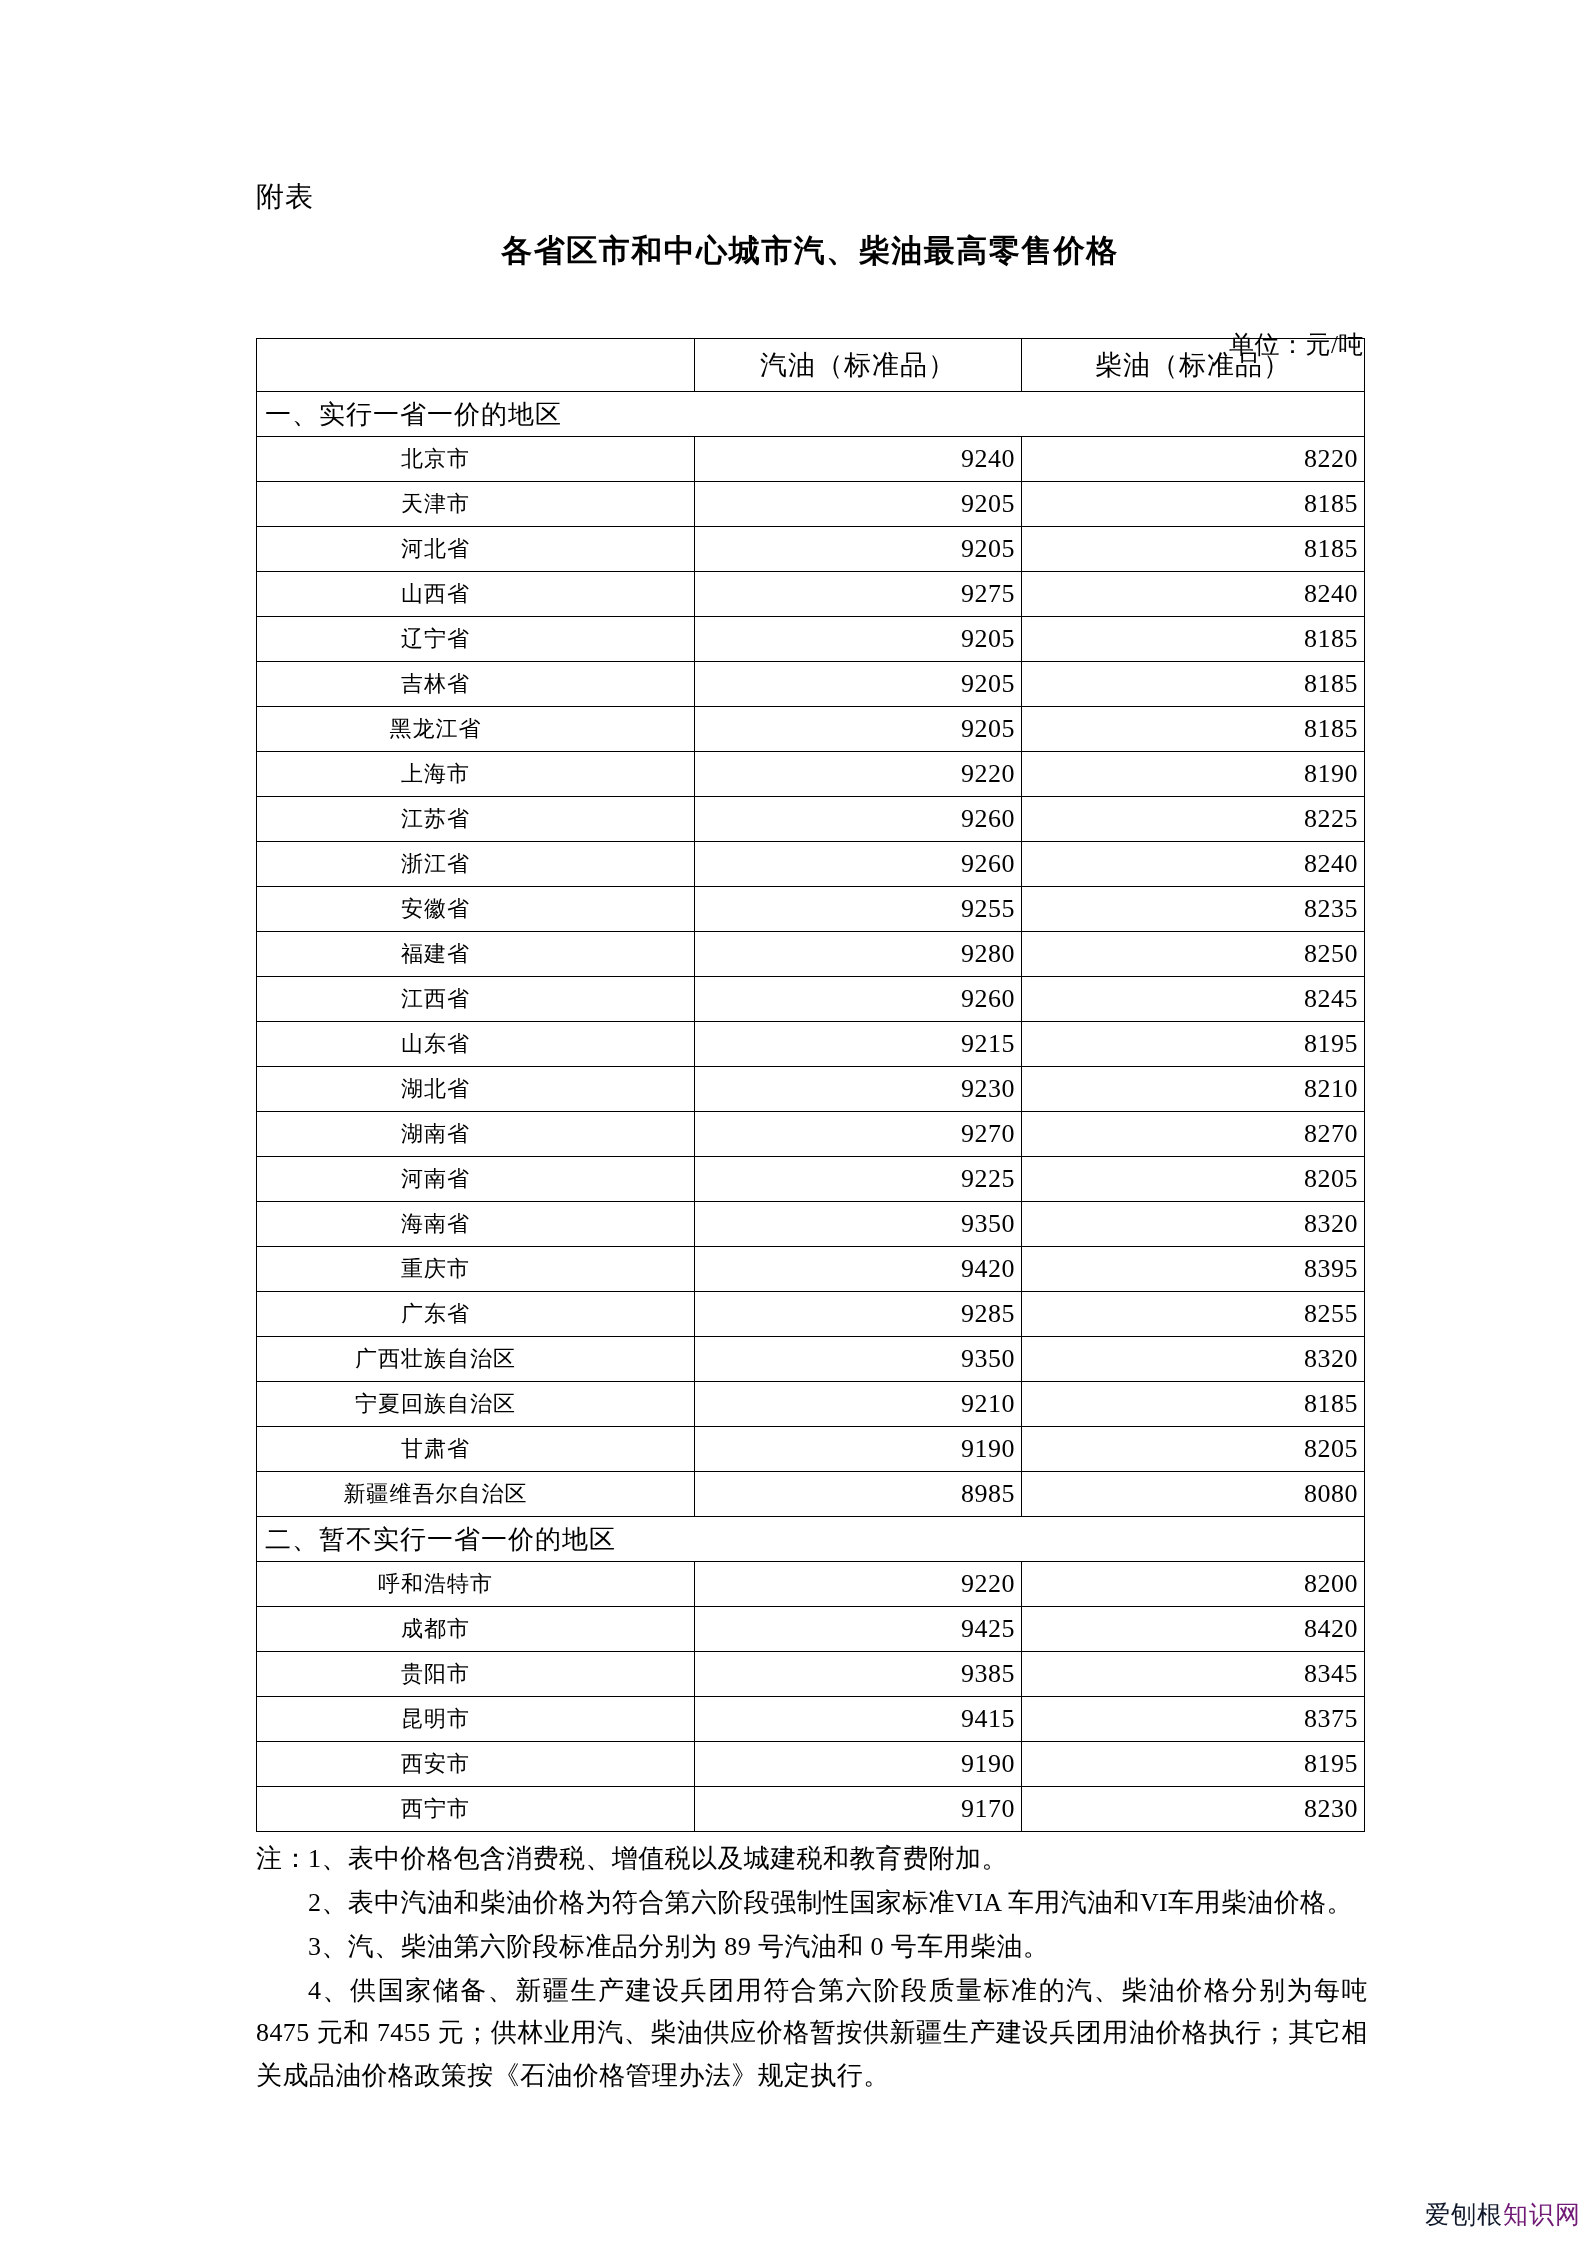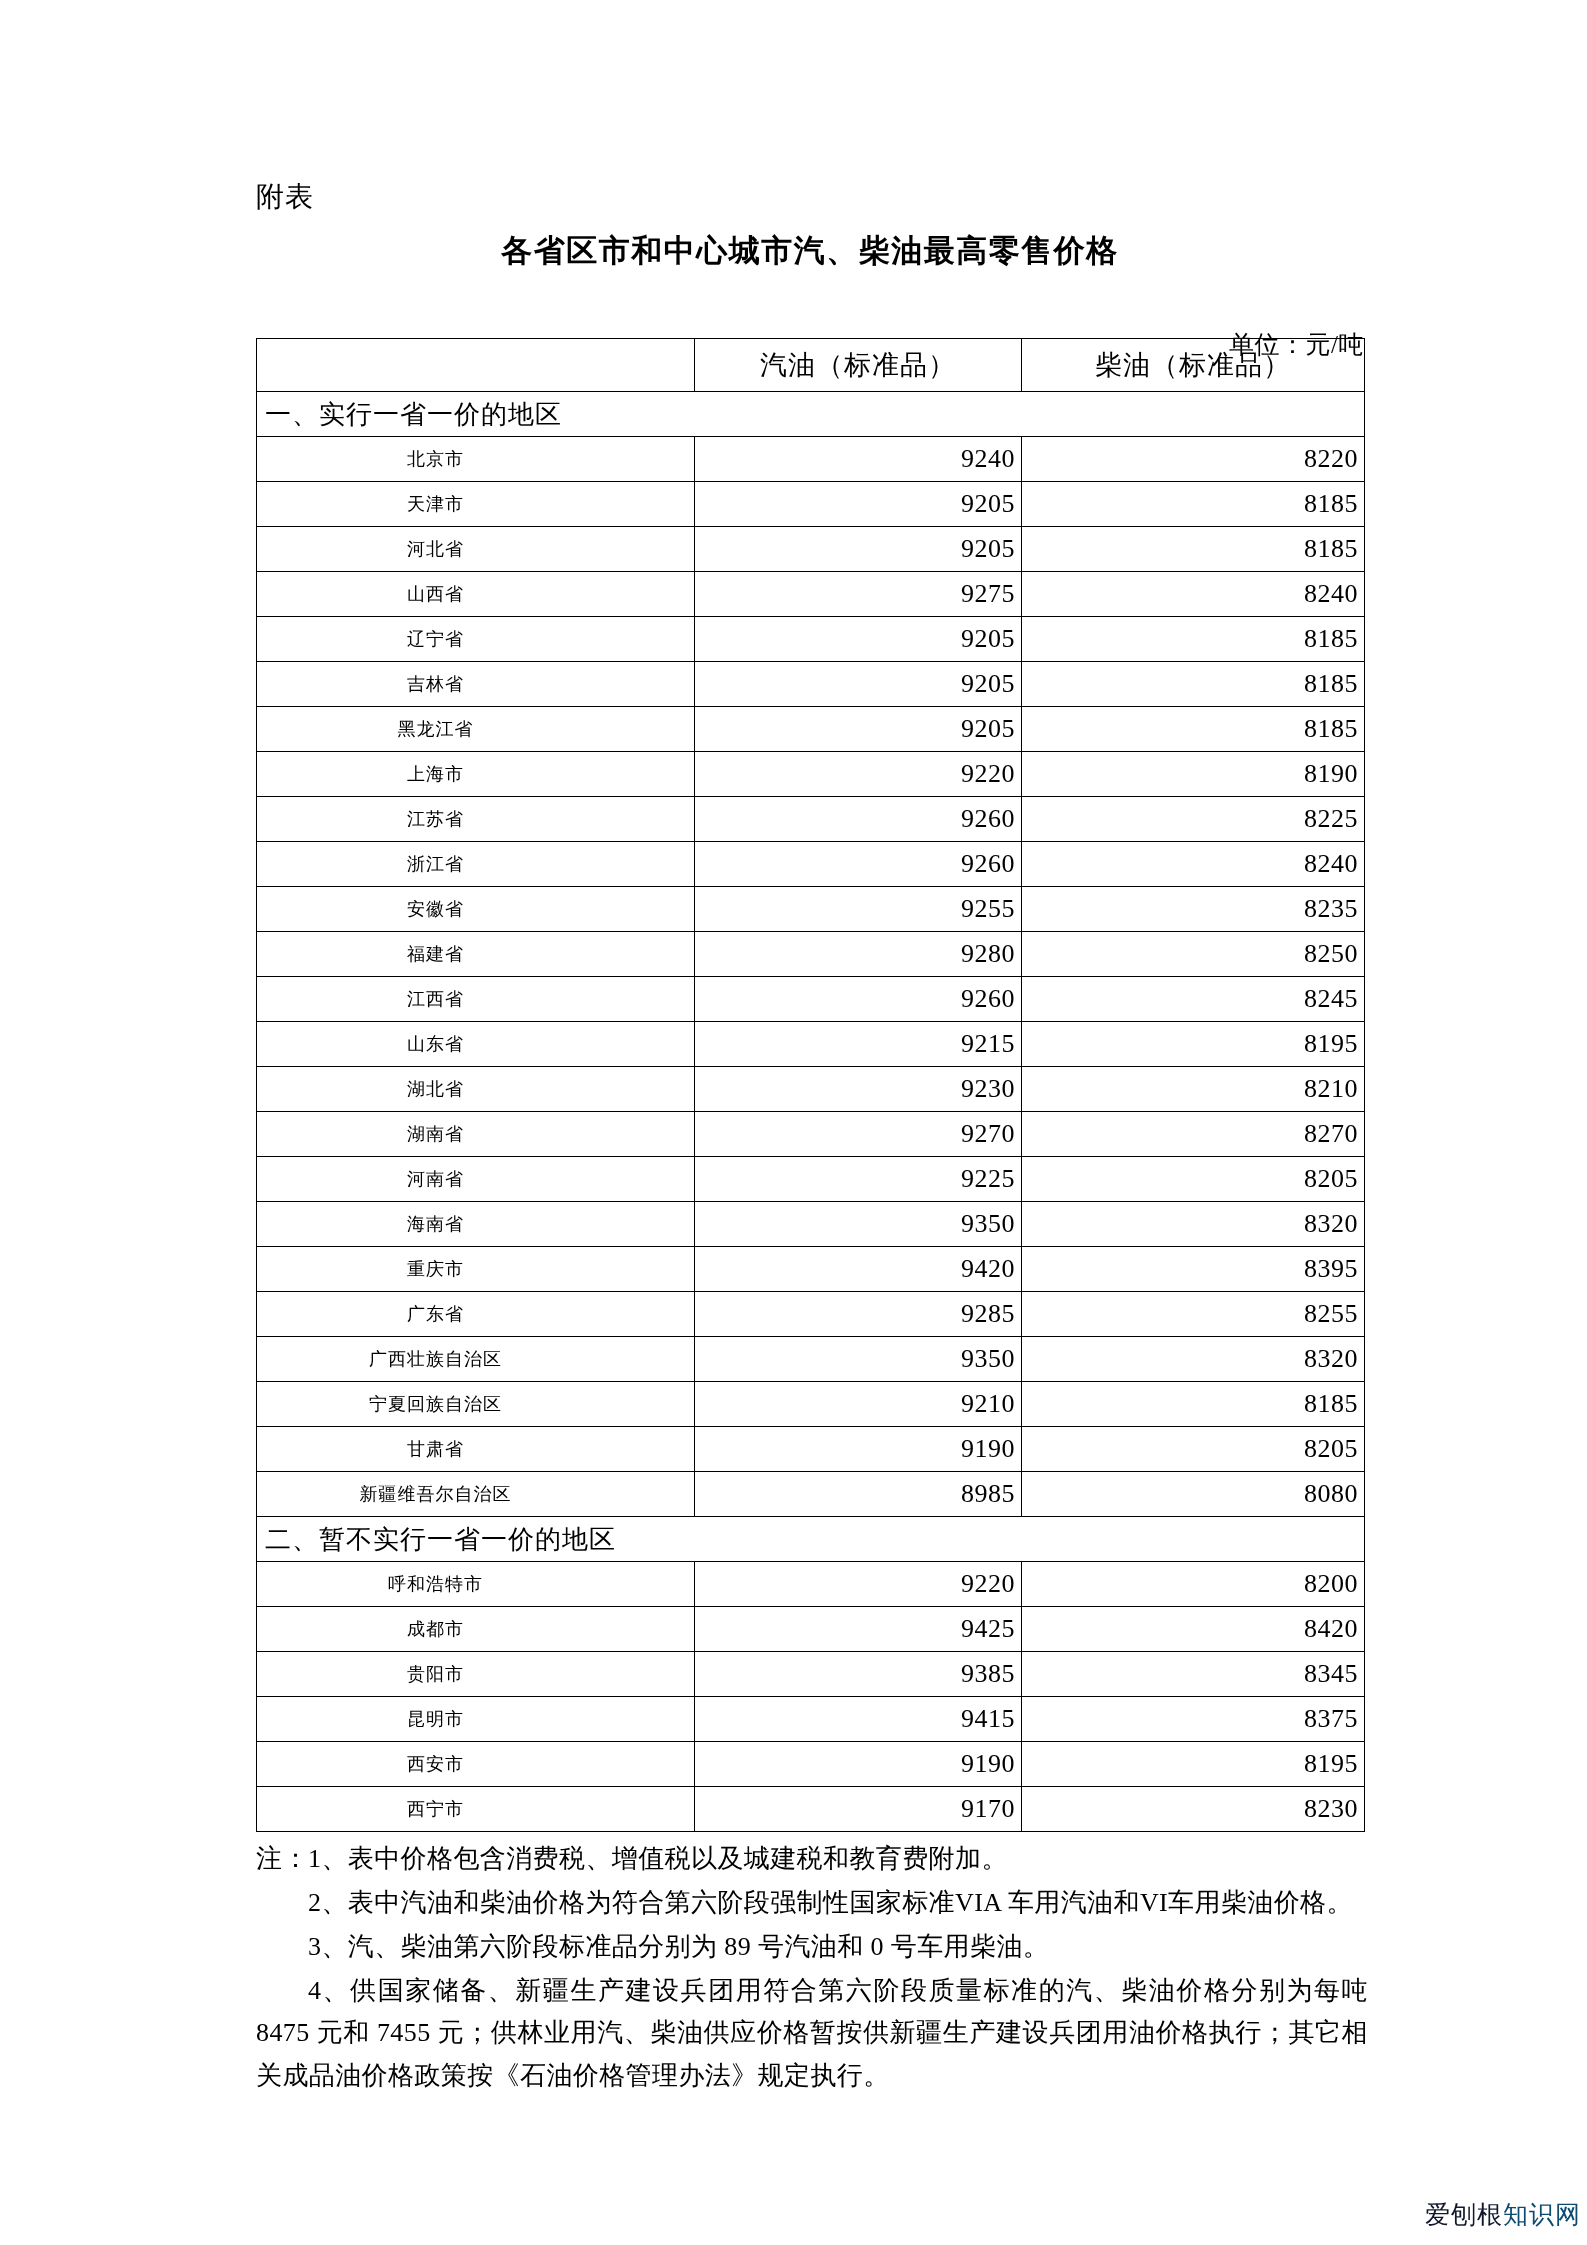--- a/index.html
+++ b/index.html
@@ -97,21 +97,21 @@
   table.price-table tr.section-row td {
     height: 44px;
     text-align: left;
     padding-left: 8px;
     font-size: 26px;
     letter-spacing: 1px;
   }
   table.price-table td.region-name {
     text-align: center;
     padding-right: 86px;
-    font-size: 18px;
+    font-size: 22px;
     letter-spacing: 1px;
   }
   table.price-table td.value-cell {
     text-align: right;
     font-size: 26px;
     letter-spacing: 0.5px;
   }
 
   
   .notes {
@@ -342,16 +342,16 @@
     </div>
     <div class="note-line note-3">
       <span>3、汽、柴油第六阶段标准品分别为 89 号汽油和 0 号车用柴油。</span>
     </div>
     <div class="note-line note-4">
       <span>4、供国家储备、新疆生产建设兵团用符合第六阶段质量标准的汽、柴油价格分别为每吨 8475 元和 7455 元；供林业用汽、柴油供应价格暂按供新疆生产建设兵团用油价格执行；其它相关成品油价格政策按《石油价格管理办法》规定执行。</span>
     </div>
   </div>
 
   <div class="watermark">
-    <span class="wm-a" style="color: #0f172a;">爱刨根</span><span class="wm-b" style="color: #0c4a6e;">知识网</span>
+    <span class="wm-a" style="color: #0f172a;">爱刨根</span><span class="wm-b" style="color: #701a75;">知识网</span>
   </div>
 
 </div>
 
 </body></html>

